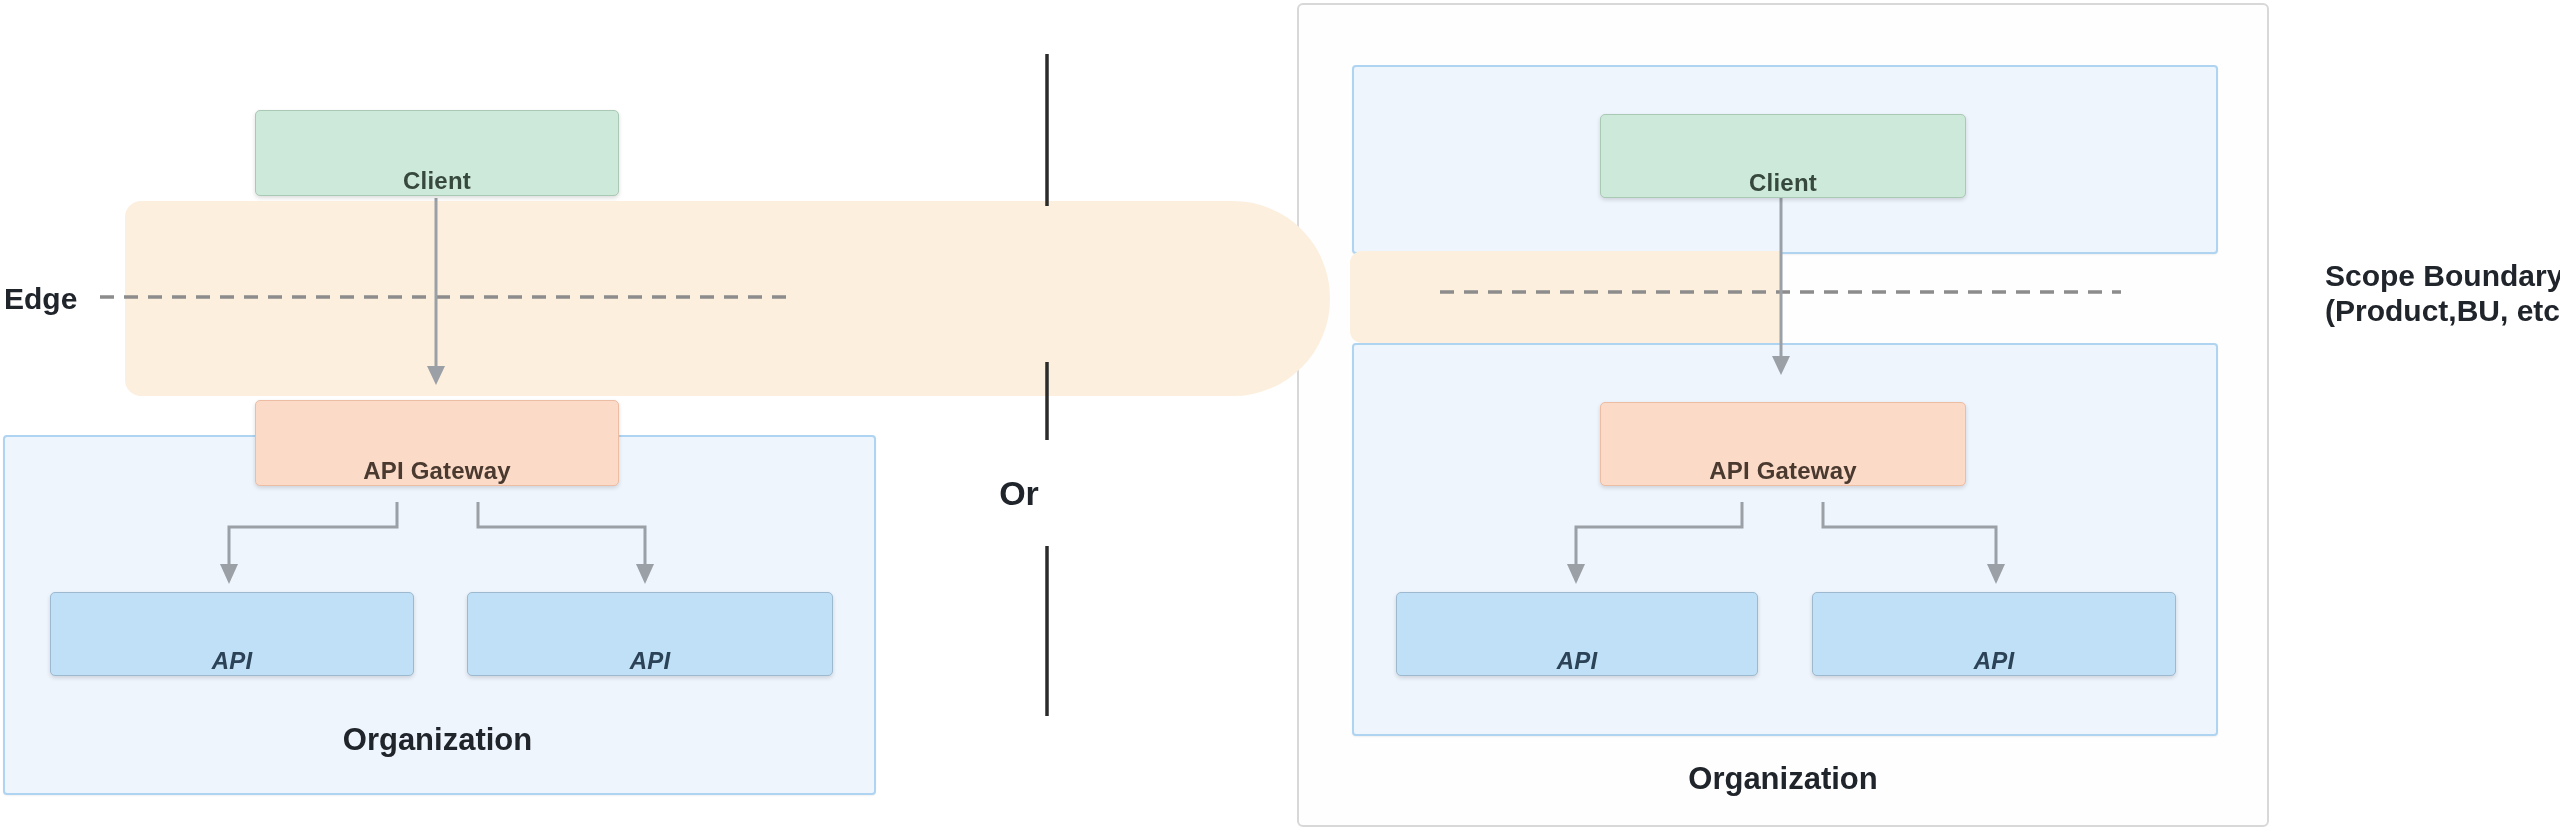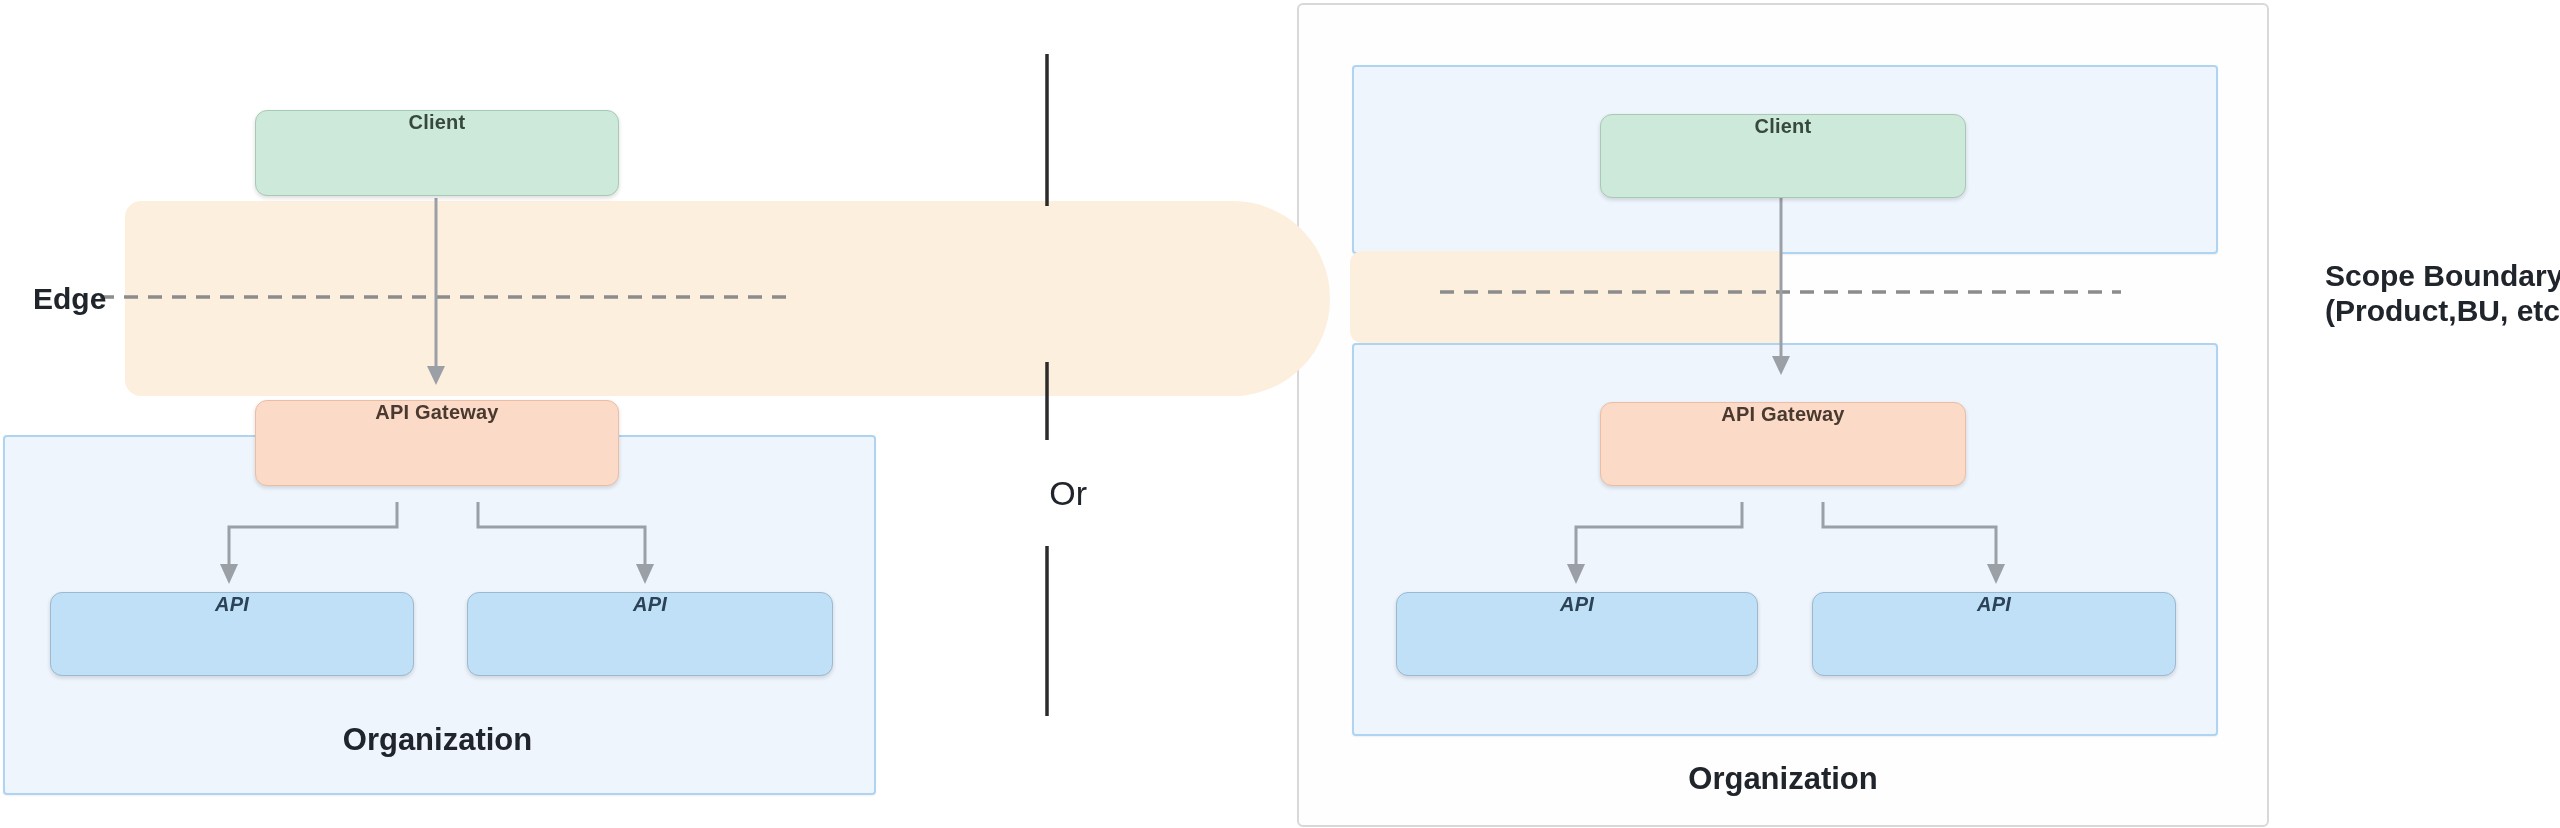--- a/index.html
+++ b/index.html
@@ -32,45 +32,45 @@
     position: absolute; left: 1297px; top: 3px; width: 968px; height: 820px;
     background: var(--container-fill); border: 2px solid var(--container-border);
     border-radius: 6px; z-index: 0;
   }
   #left-org-zone   { left: 3px;    top: 435px; width: 869px; height: 356px; }
   #right-top-zone  { left: 1352px; top: 65px;  width: 862px; height: 185px; }
   #right-bot-zone  { left: 1352px; top: 343px; width: 862px; height: 389px; }
 
   
   .node {
-    position: absolute; display: flex; align-items: flex-start; justify-content: center;
-    border-radius: 12px; font-size: 20px; font-weight: 600;
+    position: absolute; display: flex; align-items: flex-end; justify-content: center;
+    border-radius: 5px; font-size: 24px; font-weight: 600;
     box-shadow: 0 2px 4px rgba(0,0,0,0.14); z-index: 4; letter-spacing: 0.2px;
   }
   .node.green { background: var(--green-fill); border: 1px solid var(--green-border); color: var(--green-text); }
   .node.peach { background: var(--peach-fill); border: 1px solid var(--peach-border); color: var(--peach-text); }
   .node.blue  { background: var(--api-fill);   border: 1px solid var(--api-border);   color: var(--api-text); font-style: italic; }
 
   #left-client   { left: 255px;  top: 110px; width: 362px; height: 84px; }
   #left-gateway  { left: 255px;  top: 400px; width: 362px; height: 84px; }
   #left-api-1    { left: 50px;   top: 592px; width: 362px; height: 82px; }
   #left-api-2    { left: 467px;  top: 592px; width: 364px; height: 82px; }
   #right-client  { left: 1600px; top: 114px; width: 364px; height: 82px; }
   #right-gateway { left: 1600px; top: 402px; width: 364px; height: 82px; }
   #right-api-1   { left: 1396px; top: 592px; width: 360px; height: 82px; }
   #right-api-2   { left: 1812px; top: 592px; width: 362px; height: 82px; }
 
   
   .big-label {
     position: absolute; color: var(--label); font-weight: 600; z-index: 5;
     white-space: nowrap;
   }
-  #edge-label  { left: 4px; top: 282px; font-size: 30px; margin-left: 29px; }
-  #or-label    { left: 1007px; top: 474px; width: 80px; text-align: right;
-                 font-size: 34px; font-weight: 400; }
+  #edge-label  { left: 4px; top: 282px; font-size: 30px; }
+  #or-label    { left: 979px; top: 474px; width: 80px; text-align: center;
+                 font-size: 34px; font-weight: 700; }
   #left-org-label  { left: 3px;    top: 722px; width: 869px; text-align: center; font-size: 31px; }
   #right-org-label { left: 1352px; top: 761px; width: 862px; text-align: center; font-size: 31px; }
   #note-label {
     position: absolute; left: 778px; top: 269px; width: 540px; text-align: center;
     font-size: 29px; line-height: 34px; font-weight: 700; color: var(--note-text); z-index: 5;
   }
   #scope-label {
     position: absolute; left: 2325px; top: 258px; font-size: 30px; line-height: 35px;
     font-weight: 600; color: var(--label); z-index: 5; white-space: nowrap;
   }

